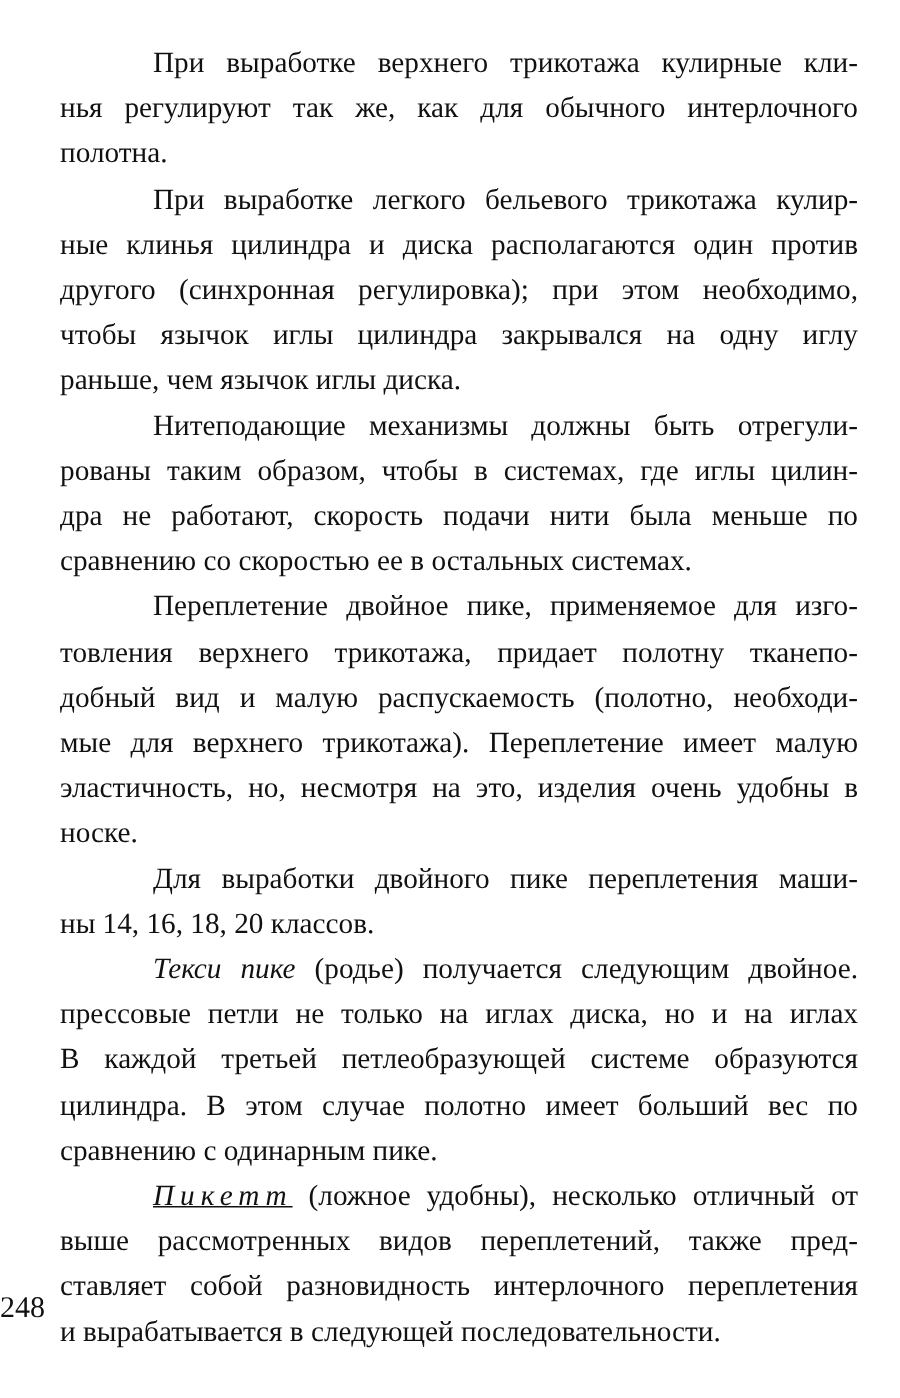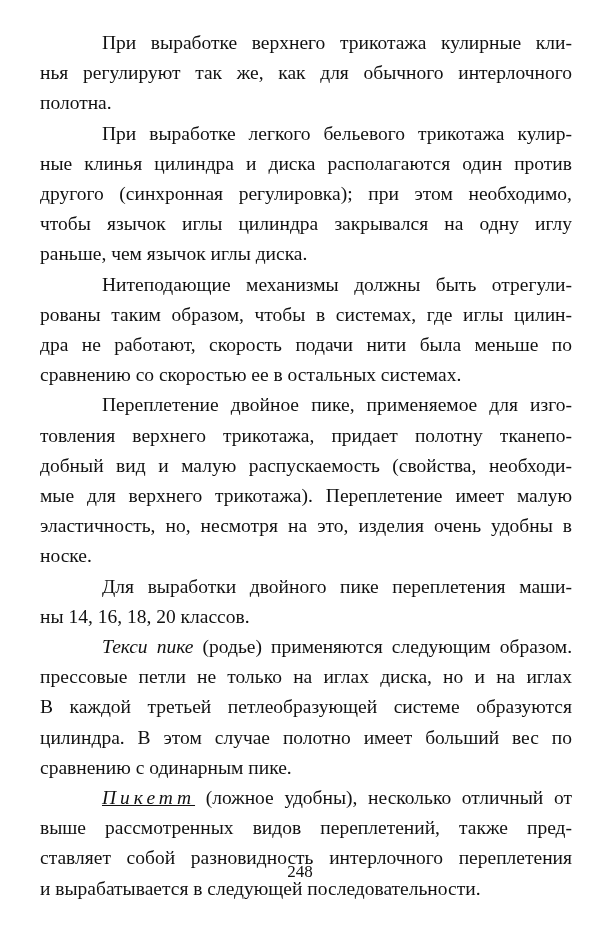--- a/index.html
+++ b/index.html
@@ -56,22 +56,21 @@
   .spaced {
     font-style: italic;
     letter-spacing: 4px;
     text-decoration: underline;
   }
   .page-number {
     position: absolute;
     left: 0;
     width: 600px;
     top: 860px;
-    text-align: center;
-    font-size: 17px;
+    font-size: 20px;
     line-height: 24px;
   }
 </style>
 </head>
 <body>
 
 <div class="page">
   <div class="text-block">
 
     <div class="para">
@@ -91,33 +90,33 @@
     <div class="para">
       <span class="line first">Нитеподающие механизмы должны быть отрегули-</span>
       <span class="line">рованы таким образом, чтобы в системах, где иглы цилин-</span>
       <span class="line">дра не работают, скорость подачи нити была меньше по</span>
       <span class="line end">сравнению со скоростью ее в остальных системах.</span>
     </div>
 
     <div class="para">
       <span class="line first">Переплетение двойное пике, применяемое для изго-</span>
       <span class="line">товления верхнего трикотажа, придает полотну тканепо-</span>
-      <span class="line">добный вид и малую распускаемость (свойства, необходи-</span>
+      <span class="line">добный вид и малую распускаемость (полотно, необходи-</span>
       <span class="line">мые для верхнего трикотажа). Переплетение имеет малую</span>
       <span class="line">эластичность, но, несмотря на это, изделия очень удобны в</span>
       <span class="line end">носке.</span>
     </div>
 
     <div class="para">
       <span class="line first">Для выработки двойного пике переплетения маши-</span>
       <span class="line end">ны 14, 16, 18, 20 классов.</span>
     </div>
 
     <div class="para">
-      <span class="line first"><span class="it">Тексu пике</span><span> (родье) применяются следующим образом.</span></span>
+      <span class="line first"><span class="it">Тексu пике</span><span> (родье) получается следующим двойное.</span></span>
       <span class="line">прессовые петли не только на иглах диска, но и на иглах</span>
       <span class="line">В каждой третьей петлеобразующей системе образуются</span>
       <span class="line">цилиндра. В этом случае полотно имеет больший вес по</span>
       <span class="line end">сравнению с одинарным пике.</span>
     </div>
 
     <div class="para">
       <span class="line first"><span class="spaced">Пикетт</span><span> (ложное удобны), несколько отличный от</span></span>
       <span class="line">выше рассмотренных видов переплетений, также пред-</span>
       <span class="line">ставляет собой разновидность интерлочного переплетения</span>

